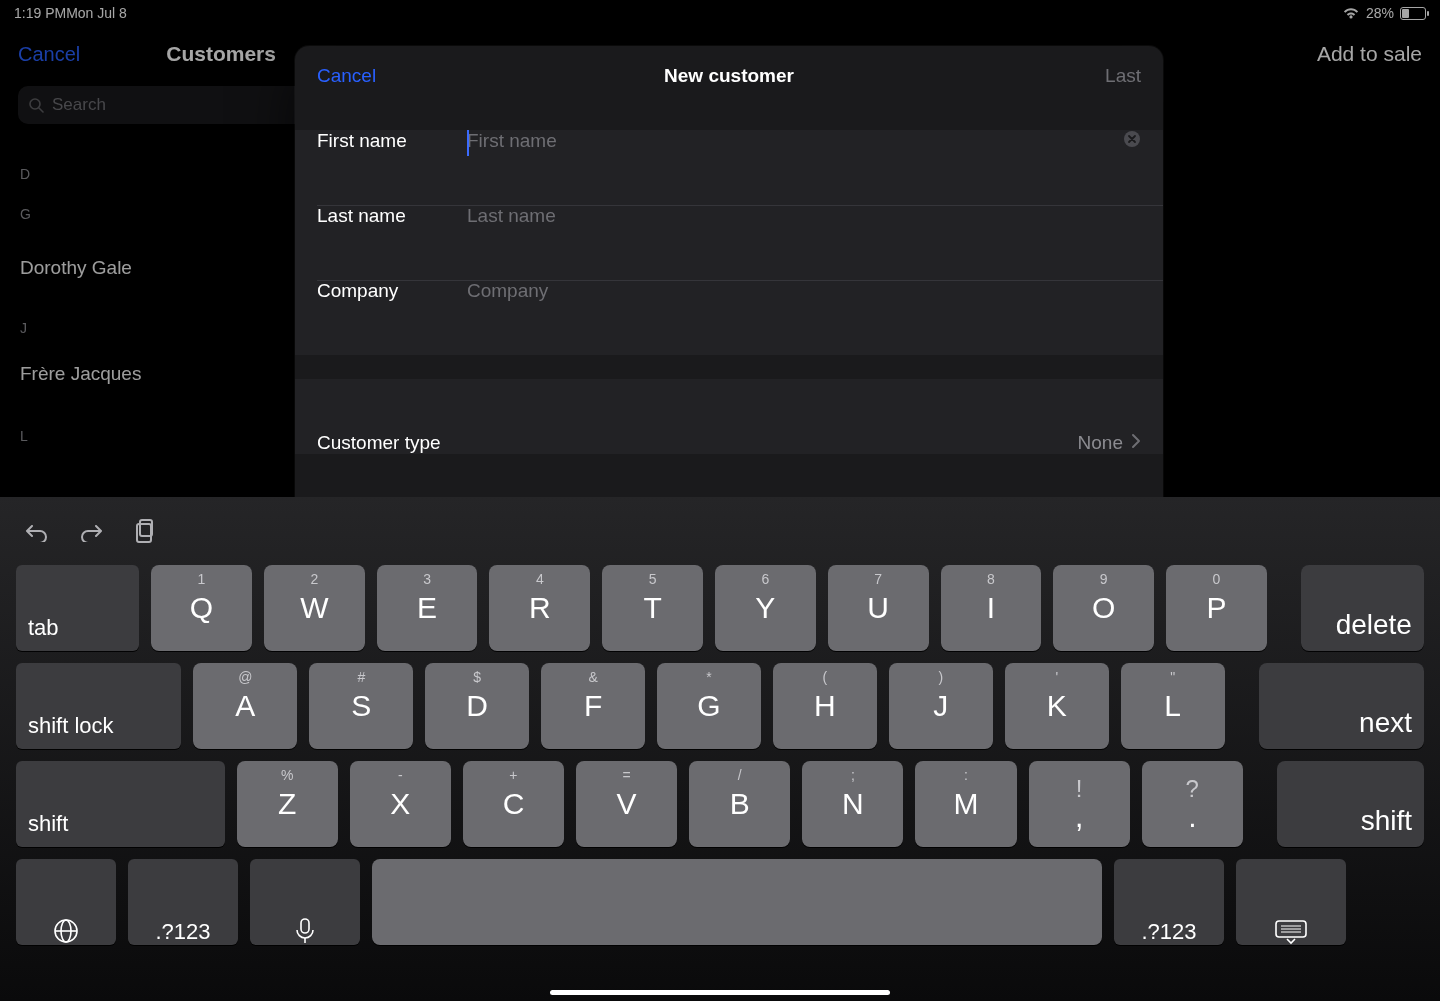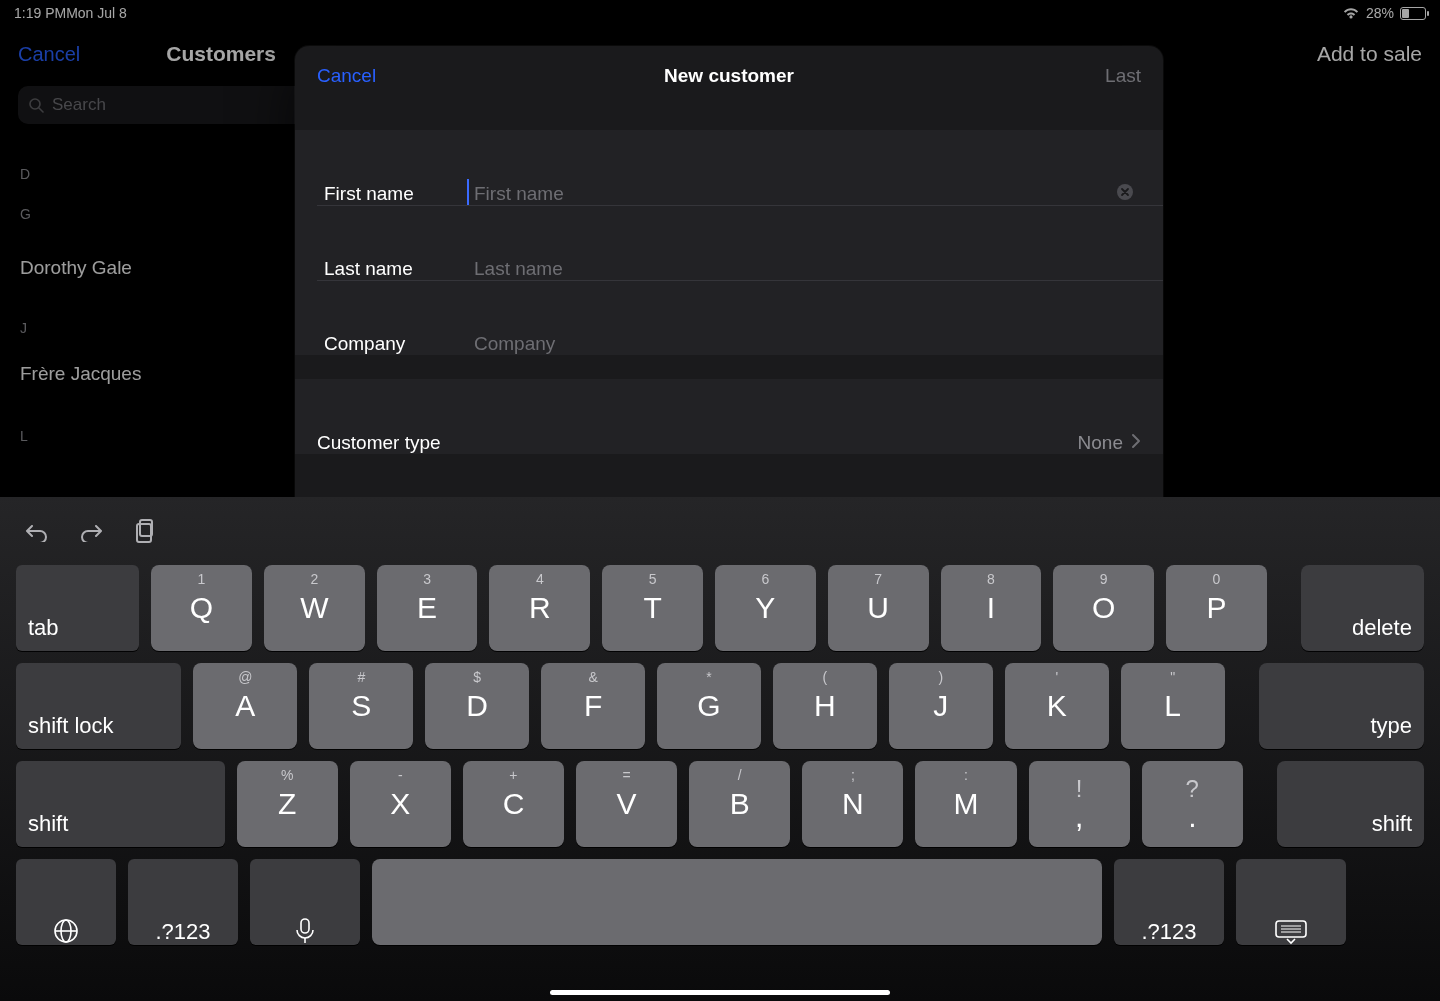--- a/index.html
+++ b/index.html
@@ -35,21 +35,21 @@
   .list-row { position:absolute; left:0; width:350px; height:72px; display:flex; align-items:center; padding:0 20px; background:#000; font-size:19px; color:#f2f2f2; }
 
   
   .modal { position:absolute; left:295px; top:46px; width:868px; height:600px; background:#1a1a1c; border-radius:14px; overflow:hidden; box-shadow: 0 20px 60px rgba(0,0,0,0.7), 0 0 0 1px rgba(255,255,255,0.05); }
   .modal-header { height:60px; display:flex; align-items:center; padding:0 22px; }
   .modal-header .cancel { color:#2960ff; font-size:19px; }
   .modal-header .title { position:absolute; left:0; right:0; text-align:center; color:#fff; font-size:19px; font-weight:600; pointer-events:none; }
   .modal-header .save { margin-left:auto; color:#6e6e73; font-size:19px; }
 
   .modal-section { background:#222225; margin-top:24px; }
-  .modal-row { display:flex; align-items:flex-end; min-height:75px; padding:0 29px; position:relative; }
+  .modal-row { display:flex; align-items:flex-start; min-height:75px; padding:0 22px; position:relative; }
   .modal-row + .modal-row::before { content:""; position:absolute; left:22px; right:0; top:0; height:1px; background:#35353a; }
   .modal-row .label { width:150px; font-size:19px; color:#fff; }
   .modal-row input { flex:1; background:transparent; border:none; outline:none; color:#fff; font-size:19px; }
   .modal-row input::placeholder { color:#6e6e73; }
   .clear-btn { color:#5a5a5f; }
   .modal-row .caret { position:absolute; left:172px; width:2px; height:26px; background:#3b6bff; animation: blink 1s step-start infinite; }
   @keyframes blink { 50% { opacity:0; } }
 
   .modal-section2 { background:#222225; margin-top:24px; }
   .ctype-row { display:flex; align-items:flex-end; height:75px; padding:0 22px; font-size:19px; }
@@ -61,21 +61,21 @@
   .keyboard { position:absolute; left:0; right:0; bottom:0; height:504px; background: linear-gradient(#252527, #0a0a0b); padding-top:10px; }
   .kb-toolbar { height:48px; display:flex; align-items:center; gap:28px; padding:0 24px; }
   .kb-toolbar svg { display:block; opacity:0.85; }
 
   .kb-rows { padding:10px 16px 16px 16px; display:flex; flex-direction:column; gap:12px; }
   .kb-row { display:flex; gap:12px; }
   .key { background:#6b6b6f; border-radius:8px; height:86px; display:flex; flex-direction:column; align-items:center; justify-content:center; color:#fff; font-size:30px; position:relative; box-shadow: 0 1px 0 rgba(0,0,0,0.9); user-select:none; cursor:pointer; }
   .key .hint { position:absolute; top:6px; font-size:14px; color:#c8c8cc; }
   .key.func { background:#3c3c3f; font-size:22px; align-items:flex-start; justify-content:flex-end; padding:0 0 10px 12px;border-radius:6px; }
   .key.func.center { align-items:center; padding:0; }
-  .key.funcr { background:#3c3c3f; font-size:22px; align-items:flex-end; justify-content:flex-end; padding:12px 12px 10px 0;margin-left:22px; }
+  .key.funcr { background:#3c3c3f; font-size:28px; align-items:flex-end; justify-content:flex-end; padding:12px 12px 10px 0;margin-left:22px; }
   .key.white { background:#6b6b6f; }
   .key.space { background:#6b6b6f; }
 
   .home-indicator { position:absolute; bottom:6px; left:50%; transform:translateX(-50%); width:340px; height:5px; background:#fff; border-radius:3px; }
 </style>
 </head>
 <body>
 
 <div class="root">
 
@@ -210,21 +210,21 @@
           <div class="key func" style="width: 170px;">shift lock</div>
           <div class="key white" style="width: 107px;"><span class="hint">@</span>A</div>
           <div class="key white" style="width: 107px;"><span class="hint">#</span>S</div>
           <div class="key white" style="width: 107px;"><span class="hint">$</span>D</div>
           <div class="key white" style="width: 107px;"><span class="hint">&amp;</span>F</div>
           <div class="key white" style="width: 107px;"><span class="hint">*</span>G</div>
           <div class="key white" style="width: 107px;"><span class="hint">(</span>H</div>
           <div class="key white" style="width: 107px;"><span class="hint">)</span>J</div>
           <div class="key white" style="width: 107px;"><span class="hint">'</span>K</div>
           <div class="key white" style="width: 107px;"><span class="hint">"</span>L</div>
-          <div class="key funcr" style="width: 170px;">type</div>
+          <div class="key funcr" style="width: 170px;">next</div>
         </div>
       <div class="kb-row" id="kb-r3">
           <div class="key func" style="width: 220px;">shift</div>
           <div class="key white" style="width: 107px;"><span class="hint">%</span>Z</div>
           <div class="key white" style="width: 107px;"><span class="hint">-</span>X</div>
           <div class="key white" style="width: 107px;"><span class="hint">+</span>C</div>
           <div class="key white" style="width: 107px;"><span class="hint">=</span>V</div>
           <div class="key white" style="width: 107px;"><span class="hint">/</span>B</div>
           <div class="key white" style="width: 107px;"><span class="hint">;</span>N</div>
           <div class="key white" style="width: 107px;"><span class="hint">:</span>M</div>

